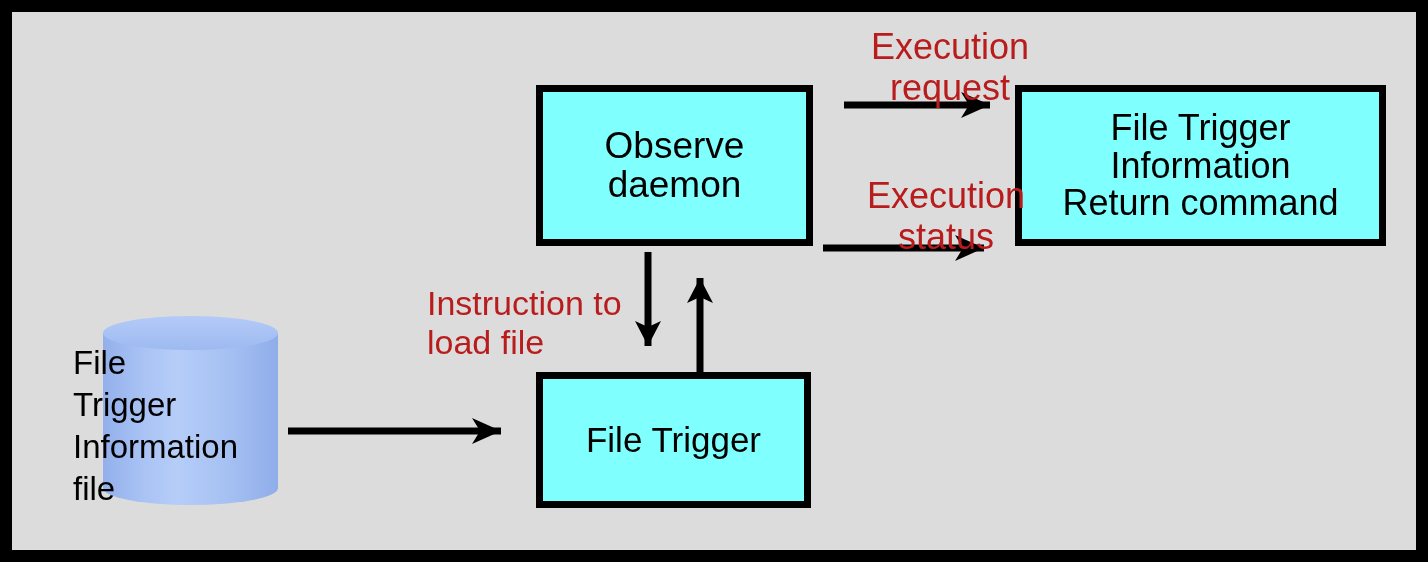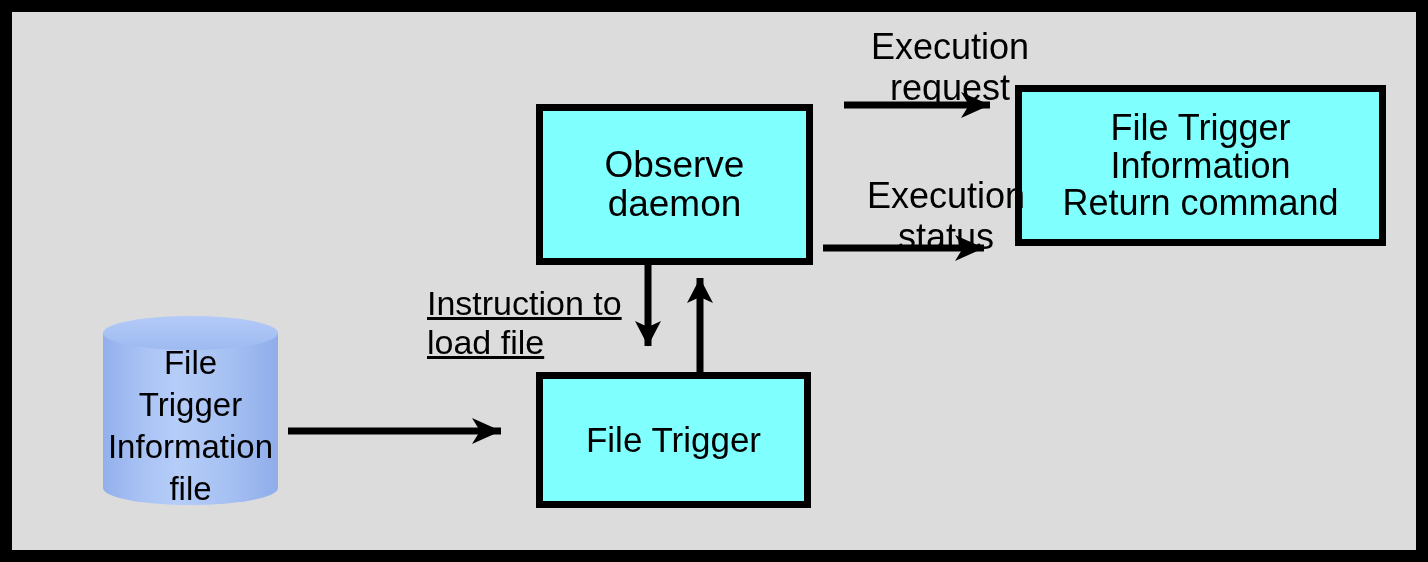--- a/index.html
+++ b/index.html
@@ -39,21 +39,20 @@
     white-space: nowrap;
   }
   .node-box .line { display: block; }
 
   #box-observe {
     left: 524px;
     top: 73px;
     width: 277px;
     height: 161px;
     font-size: 37px;
-    margin-top: 19px;
   }
   #box-ftic {
     left: 1003px;
     top: 73px;
     width: 371px;
     height: 161px;
     font-size: 36px;
   }
   #box-ftmp {
     left: 524px;
@@ -88,32 +87,32 @@
     width: 175px;
     height: 34px;
     border-radius: 50%;
     background: linear-gradient(to bottom, #b4cbf8 0%, #9dbaf0 100%);
   }
   #cyl-label {
     position: absolute;
     left: -30px;
     top: 26px;
     width: 235px;
-    text-align: center;
+    text-align: left;
     font-size: 33px;
     line-height: 1.27;
     color: #000000;
     white-space: nowrap;
   }
   #cyl-label .line { display: block; }
 
   
   .free-label {
     position: absolute;
-    color: #000000;
+    color: #b91c1c;
     line-height: 1.14;
     white-space: nowrap;
   }
   .free-label .line { display: block; }
 
   #lbl-exec-request {
     left: 852px;
     top: 14px;
     font-size: 36px;
     text-align: center;
@@ -124,21 +123,20 @@
     top: 163px;
     font-size: 36px;
     text-align: center;
     width: 172px;
   }
   #lbl-instruction {
     left: 415px;
     top: 272px;
     font-size: 34px;
     text-align: left;
-    text-decoration: underline;
   }
   #lbl-return-status {
     left: 735px;
     top: 270px;
     font-size: 34px;
     text-align: left;
   }
 
   
   #arrows {

